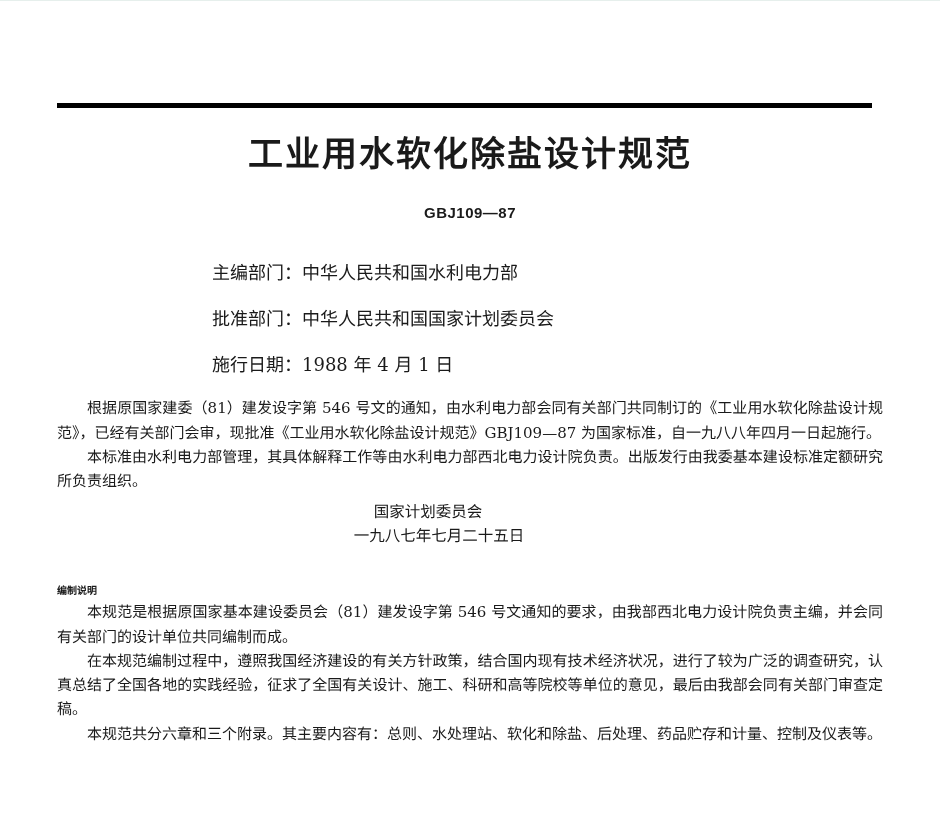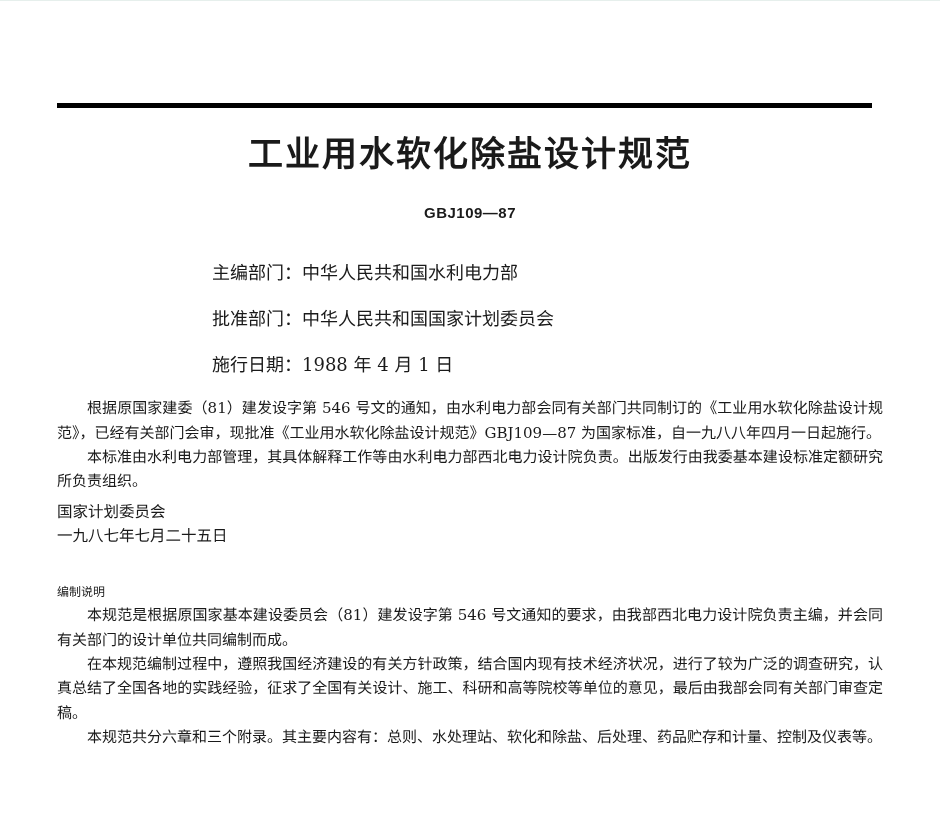--- a/index.html
+++ b/index.html
@@ -98,37 +98,37 @@
     font-size: 15px;
     line-height: 1.62;
     margin: 0;
     text-indent: 2em;
     text-align: justify;
     text-justify: inter-ideograph;
   }
 
   .signature {
     margin-top: 6px;
-    text-align: left;
+    text-align: center;
     padding-right: 62px;
   }
   .signature .sig-line {
     font-size: 15.5px;
     line-height: 1.6;
   }
   .signature .sig-org {
     padding-right: 22px;
   }
 
   .section {
     margin-top: 34px;
   }
   .section-heading {
-    font-size: 12px;
-    font-weight: normal;
+    font-size: 10px;
+    font-weight: bold;
     line-height: 1.6;
     margin: 0 0 1px 0;
   }
 </style>
 </head>
 <body>
 
 <div class="page">
 
   <div class="scan-edge"></div>

